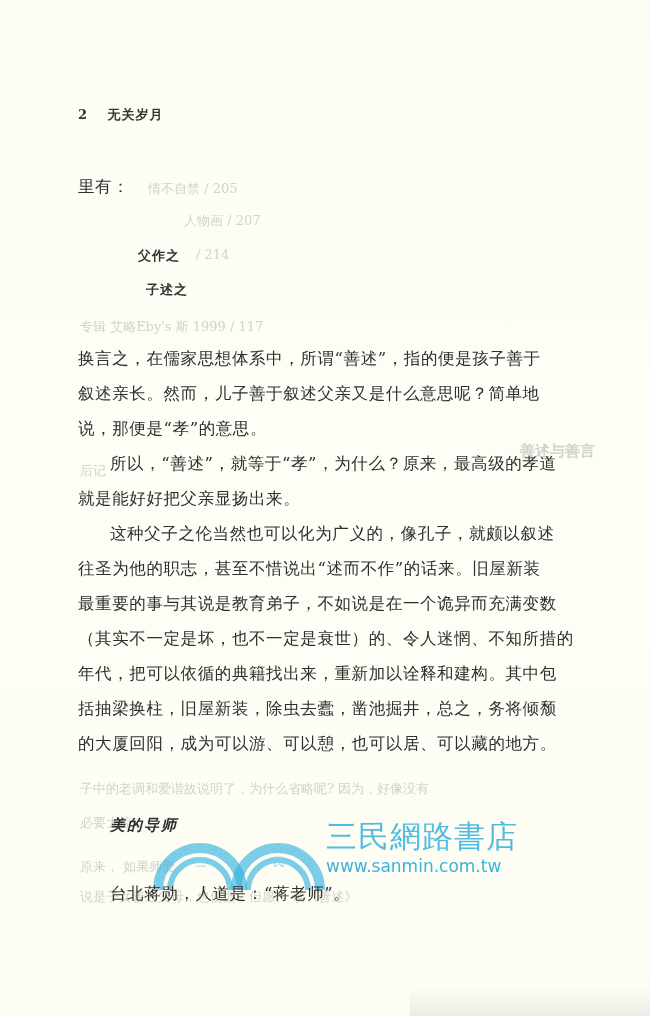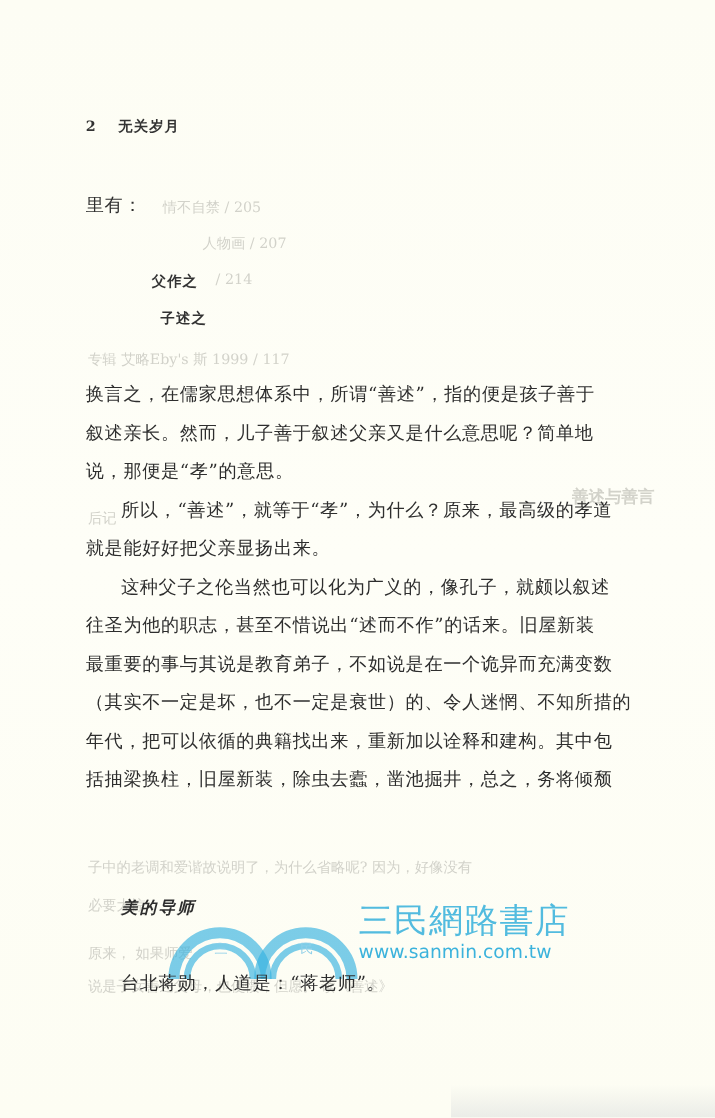--- a/index.html
+++ b/index.html
@@ -145,20 +145,21 @@
   <div class="line" style="top:383px;">叙述亲长。然而，儿子善于叙述父亲又是什么意思呢？简单地</div>
   <div class="line" style="top:418px;">说，那便是“孝”的意思。</div>
   <div class="line indent" style="top:453px;">所以，“善述”，就等于“孝”，为什么？原来，最高级的孝道</div>
   <div class="line" style="top:488px;">就是能好好把父亲显扬出来。</div>
   <div class="line indent" style="top:523px;">这种父子之伦当然也可以化为广义的，像孔子，就颇以叙述</div>
   <div class="line" style="top:558px;">往圣为他的职志，甚至不惜说出“述而不作”的话来。旧屋新装</div>
   <div class="line" style="top:593px;">最重要的事与其说是教育弟子，不如说是在一个诡异而充满变数</div>
   <div class="line" style="top:628px;">（其实不一定是坏，也不一定是衰世）的、令人迷惘、不知所措的</div>
   <div class="line" style="top:663px;">年代，把可以依循的典籍找出来，重新加以诠释和建构。其中包</div>
   <div class="line" style="top:698px;">括抽梁换柱，旧屋新装，除虫去蠹，凿池掘井，总之，务将倾颓</div>
+  <div class="line" style="top:733px;">的大厦回阳，成为可以游、可以憩，也可以居、可以藏的地方。</div>
 
   <div class="watermark">
     <svg width="180" height="80" viewBox="0 0 180 80" style="position:absolute;left:0;top:0;">
       <g fill="none" stroke="#35b2e0" stroke-opacity="0.65">
         <path d="M8 78 A42 42 0 0 1 92 78" stroke-width="10"></path>
         <path d="M20 78 A30 30 0 0 1 80 78" stroke-width="6"></path>
         <path d="M86 78 A42 42 0 0 1 170 78" stroke-width="10"></path>
         <path d="M98 78 A30 30 0 0 1 158 78" stroke-width="6"></path>
       </g>
     </svg>

